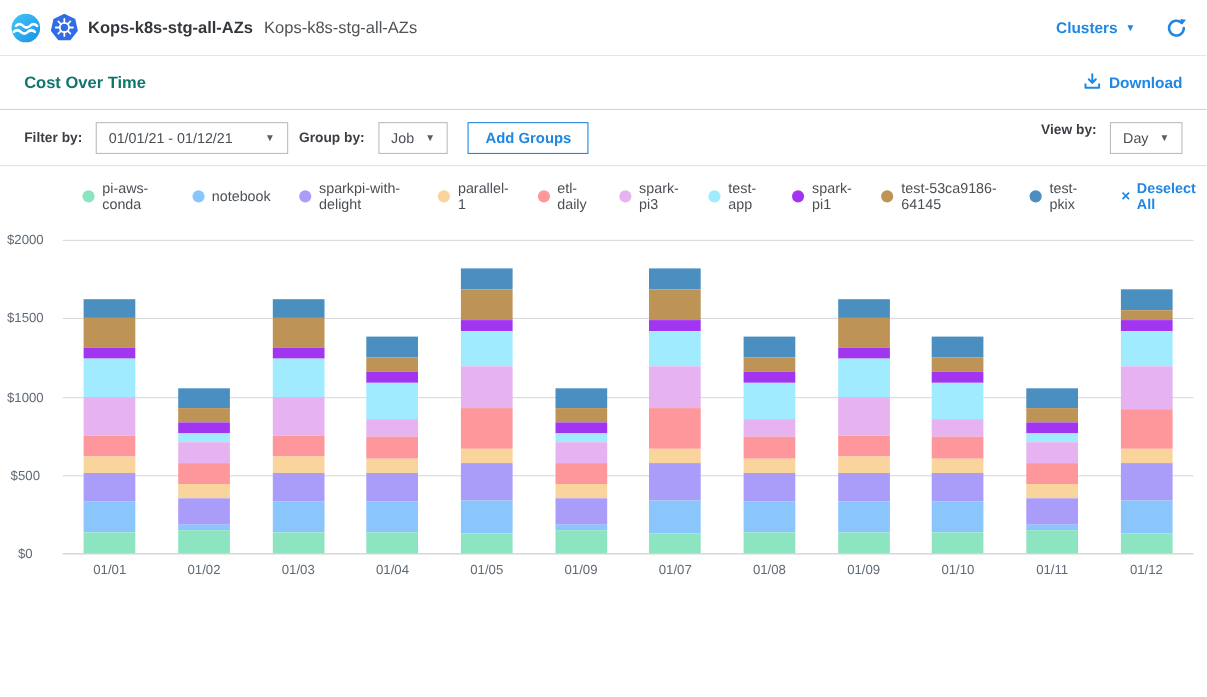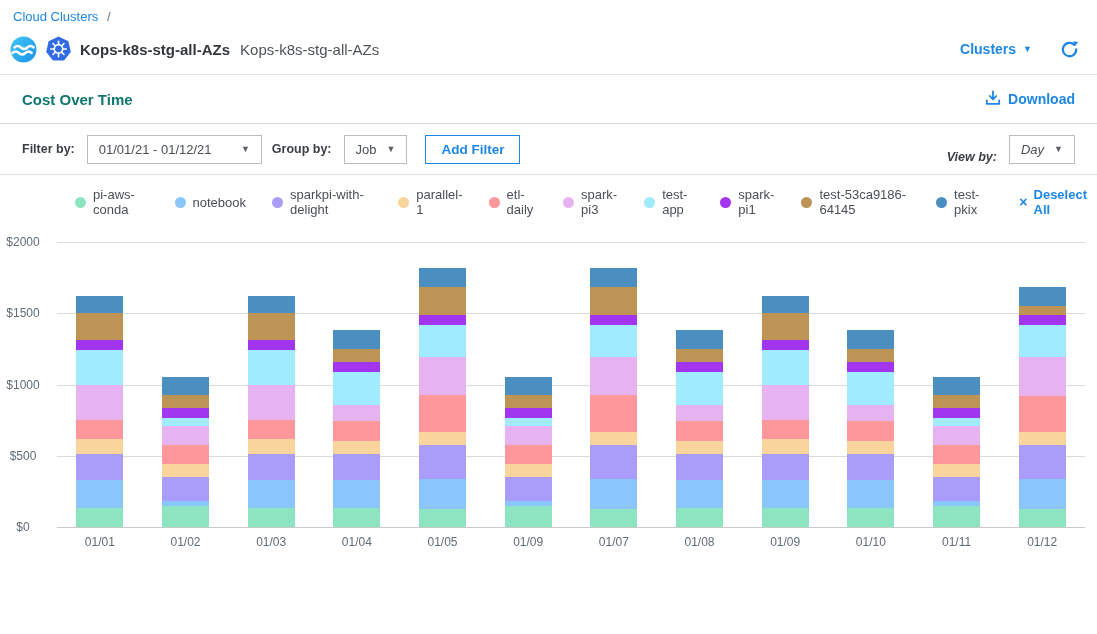--- a/index.html
+++ b/index.html
@@ -31,21 +31,21 @@
   .section-title { font-size:15px; font-weight:bold; color:#0f766e; }
   .download-btn { margin-left:auto; color:#1e87e5; font-size:14px; font-weight:bold; display:flex; align-items:center; gap:7px; cursor:pointer; }
   .soft-divider { border-bottom:1px solid #d2d3d4; }
 
   
   .filter-row { display:flex; align-items:center; padding:0 22px; height:50px; gap:10px; }
   .flabel { font-size:12.5px; font-weight:bold; color:#3b3f44; margin-right:2px; }
   .selectbox { display:flex; align-items:center; gap:10px; border:1px solid #b9bdc1; background:#fff; padding:6px 11px; font-size:13px; color:#4a4f54; cursor:pointer; }
   .selectbox .caret { color:#5a5f64; }
   .btn-outline { border:1px solid #1e87e5; color:#1e87e5; background:#fff; font-weight:bold; font-size:13.5px; padding:6px 15px; margin-left:8px; cursor:pointer; font-family:inherit; }
-  .filter-right { margin-left:auto; display:flex; align-items:flex-end; gap:10px;font-style:italic; }
+  .filter-right { margin-left:auto; display:flex; align-items:flex-start; gap:10px; }
   .light-divider { border-bottom:1px solid #e2e3e4; }
 
   
   .legend-row { display:flex; align-items:center; gap:26px; padding:12px 10px 10px 75px; }
   .legend-item { display:flex; align-items:center; gap:7px; cursor:pointer; }
   .legend-item .dot { width:11px; height:11px; border-radius:50%; flex:0 0 auto; }
   .legend-label { font-size:13px; color:#4a4f54; }
   .deselect-all { color:#1e87e5; font-size:13px; font-weight:bold; display:flex; align-items:center; gap:6px; cursor:pointer; margin-left:6px; }
   .deselect-x { font-size:14px; font-weight:bold; }
 
@@ -59,24 +59,20 @@
   .bar { width:47px; display:flex; flex-direction:column; justify-content:flex-end; }
   .bar-seg { width:100%; }
   .xlabels { display:flex; justify-content:center; margin:8px 12px 0 57px; }
   .xlabel { width:86px; text-align:center; font-size:12px; color:#5f6b76; }
 </style>
 </head>
 <body>
 
 <div class="page">
 
-  <div class="breadcrumb-row">
-    <a>Cloud Clusters</a>
-    <span class="breadcrumb-sep">/</span>
-  </div>
 
   <div class="title-row">
     <span class="icon-badge">
       <svg width="27" height="27" viewBox="0 0 27 27">
         <defs>
             <linearGradient id="og" x1="0" y1="0" x2="1" y2="1">
           <stop offset="0" stop-color="#45c6f4"></stop>
               <stop offset="1" stop-color="#1792e8"></stop>
         </linearGradient>
           </defs>
@@ -139,21 +135,21 @@
     <span class="flabel">Filter by:</span>
     <div class="selectbox" style="min-width:175px;">
       <span>01/01/21 - 01/12/21</span>
       <span class="caret" style="margin-left:auto;">▼</span>
     </div>
     <span class="flabel" style="">Group by:</span>
     <div class="selectbox">
       <span>Job</span>
       <span class="caret">▼</span>
     </div>
-    <button class="btn-outline">Add Filter</button>
+    <button class="btn-outline">Add Groups</button>
     <div class="filter-right">
       <span class="flabel">View by:</span>
       <div class="selectbox">
         <span>Day</span>
         <span class="caret">▼</span>
       </div>
     </div>
   </div>
 
   <div class="light-divider"></div>

